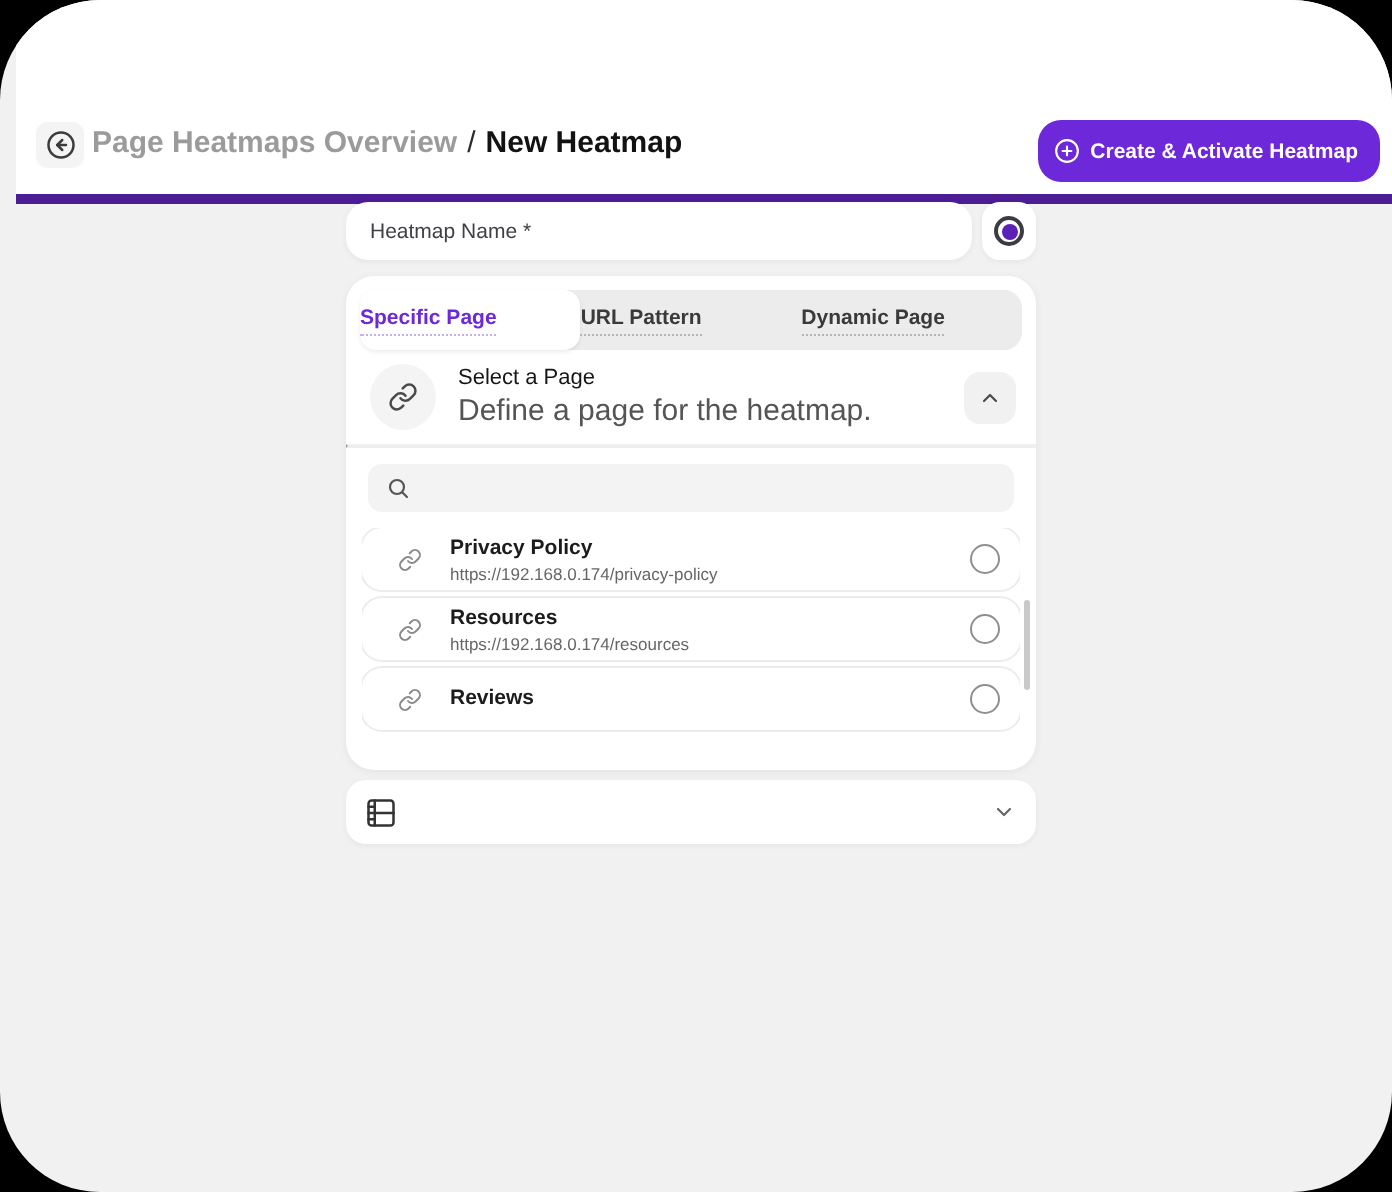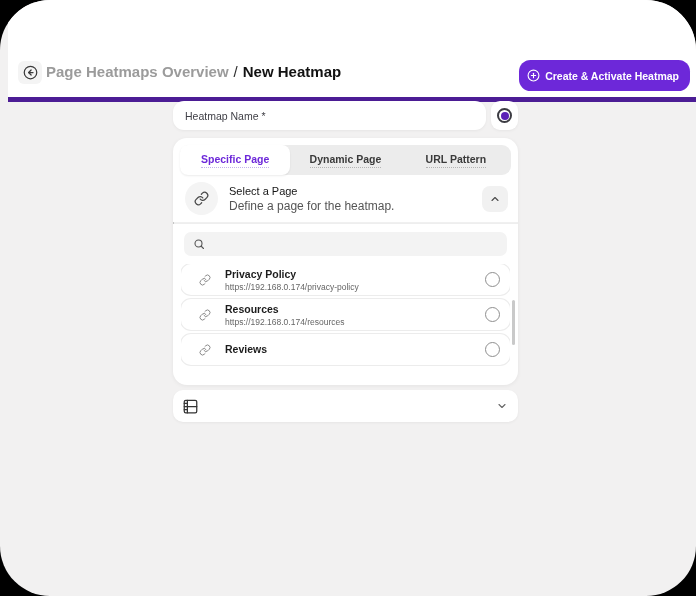--- a/index.html
+++ b/index.html
@@ -58,36 +58,36 @@
   .card{
     position:absolute;left:173px;top:138px;width:345px;height:247px;
     background:#fff;border-radius:14px;box-shadow:0 1px 4px rgba(0,0,0,.06);
     box-sizing:border-box;overflow:hidden;
   }
   .tabs{
     margin:7px 7px 0 7px;height:30px;background:#ececec;border-radius:9px;
     display:flex;align-items:stretch;
   }
   .tab{
-    flex:1;display:flex;align-items:center;justify-content:center;
+    flex:1;display:flex;align-items:center;justify-content:flex-start;
     font-size:10.5px;font-weight:700;color:#3a3a3a;cursor:pointer;border-radius:8px;
   }
   .tab .tab-label{border-bottom:1px dotted #b4b4b4;padding-bottom:2px;}
   .tab.active{background:#fff;color:#6d28d9;box-shadow:0 1px 2px rgba(0,0,0,.08);}
   .tab.active .tab-label{border-bottom-color:#c3b2ec;}
   .select-row{
     display:flex;align-items:center;padding:7px 10px 7px 12px;position:relative;
   }
   .select-badge{
     width:33px;height:33px;border-radius:50%;background:#f4f4f4;
     display:flex;align-items:center;justify-content:center;flex:0 0 auto;
   }
   .select-texts{margin-left:11px;}
   .select-title{font-size:11px;font-weight:400;color:#161616;}
-  .select-sub{font-size:12px;color:#555;margin-top:2px;}
+  .select-sub{font-size:15px;color:#555;margin-top:2px;}
   .collapse-btn{
     position:absolute;right:10px;top:50%;transform:translateY(-50%);
     width:26px;height:26px;background:#f1f1f1;border:none;border-radius:8px;
     display:flex;align-items:center;justify-content:center;cursor:pointer;
   }
   .card-divider{border-top:1px solid #f0f0f0;margin:0;}
   .search-box{
     margin:8px 11px 0 11px;height:24px;background:#f3f3f3;border-radius:7px;
     display:flex;align-items:center;padding:0 9px;gap:7px;
   }
@@ -169,24 +169,24 @@
       </span>
   </div>
 
   <div class="card">
 
     <div class="tabs">
       <div class="tab active">
         <span class="tab-label">Specific Page</span>
       </div>
       <div class="tab">
+        <span class="tab-label">URL Pattern</span>
+      </div>
+      <div class="tab">
         <span class="tab-label">Dynamic Page</span>
-      </div>
-      <div class="tab">
-        <span class="tab-label">URL Pattern</span>
       </div>
     </div>
 
     <div class="select-row">
       <div class="select-badge">
         <span>
           <svg width="15" height="15" viewBox="0 0 24 24" fill="none" stroke="#4a4a4a" stroke-width="2" stroke-linecap="round" stroke-linejoin="round">
             <path d="M10 13a5 5 0 0 0 7.54.54l3-3a5 5 0 0 0-7.07-7.07l-1.72 1.71"></path>
             <path d="M14 11a5 5 0 0 0-7.54-.54l-3 3a5 5 0 0 0 7.07 7.07l1.71-1.71"></path>
           </svg>

